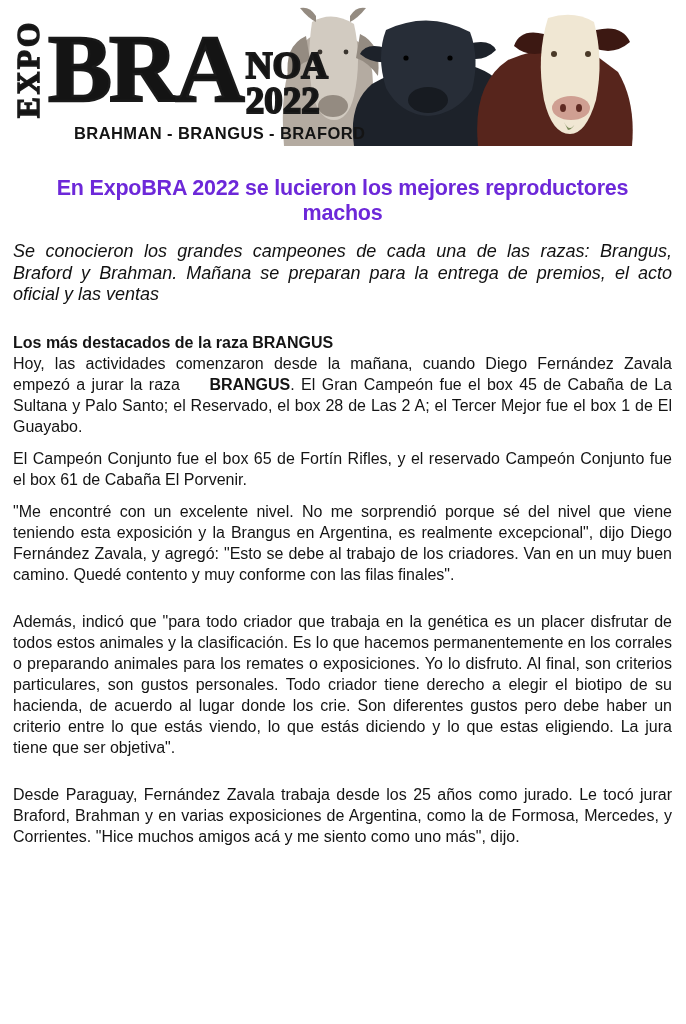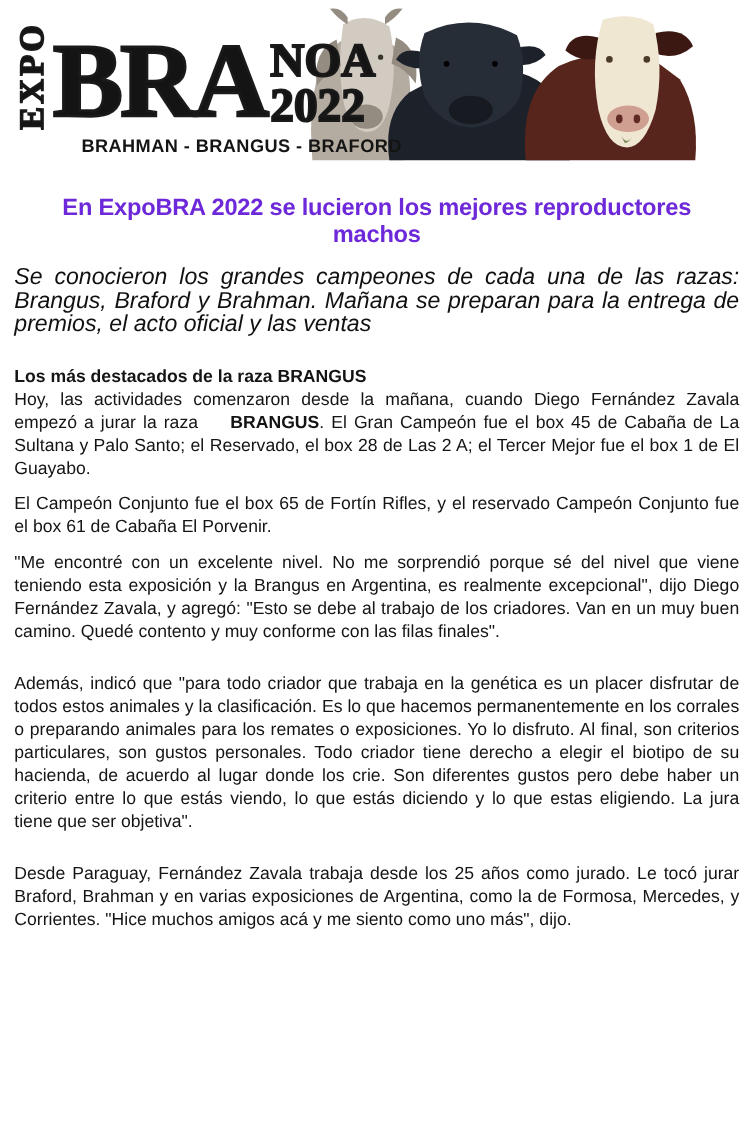--- a/index.html
+++ b/index.html
@@ -22,41 +22,42 @@
   }
   .bra-block{display:flex;flex-direction:row;}
   .bra{
     font-family:"Liberation Serif",serif;font-weight:bold;
     font-size:96px;line-height:.78;letter-spacing:-3px;
     color:var(--letter-red);-webkit-text-stroke:2.5px var(--outline);
     margin-left:2px;
   }
   .noa{
     font-family:"Liberation Serif",serif;font-weight:bold;
-    font-size:43px;line-height:.95;letter-spacing:0px;
+    font-size:37px;line-height:.95;letter-spacing:0px;
     color:var(--letter-red);-webkit-text-stroke:2px var(--outline);
     margin-left:4px;
+    margin-top:16px;
   }
   .banner{display:flex;align-items:stretch;height:26px;margin-top:2px;gap:44px;}
   .chev{width:15px;background:var(--banner-red);flex:none;}
   .chev-left{clip-path:polygon(0 0,40% 0,100% 50%,40% 100%,0 100%,58% 50%);}
   .chev-right{clip-path:polygon(100% 0,60% 0,0 50%,60% 100%,100% 100%,42% 50%);}
   .banner-bar{
     flex:1;background:var(--banner-red);color:var(--banner-ink);
     font-weight:bold;font-size:16.5px;line-height:26px;text-align:center;
     letter-spacing:.4px;margin:0 2px;white-space:nowrap;
   }
   
   .article{padding:0 14px 0 13px;}
   .headline{
     font-size:21.5px;font-weight:bold;text-align:center;
     margin:28px 4px 0;letter-spacing:-.2px;color:#6d28d9;
   }
   .subheadline{
-    font-style:italic;font-size:21px;line-height:21.5px;
+    font-style:italic;font-size:18px;line-height:21.5px;
     text-align:justify;margin:15px 0 0;color:#111;
   }
   .para{font-size:16px;line-height:21px;text-align:justify;margin:11px 0 0;}
   .para.gap-lg{margin-top:26px;}
   .section-heading{font-weight:bold;display:block;}
   .b{font-weight:bold;padding-left:23px;}
 </style>
 </head>
 <body>
 

